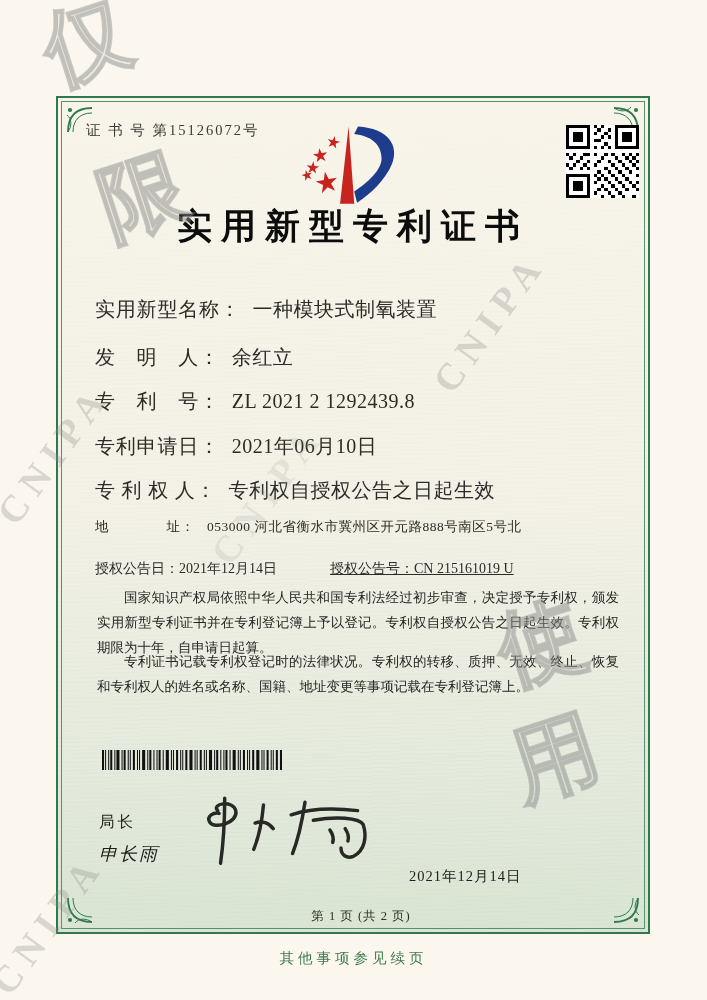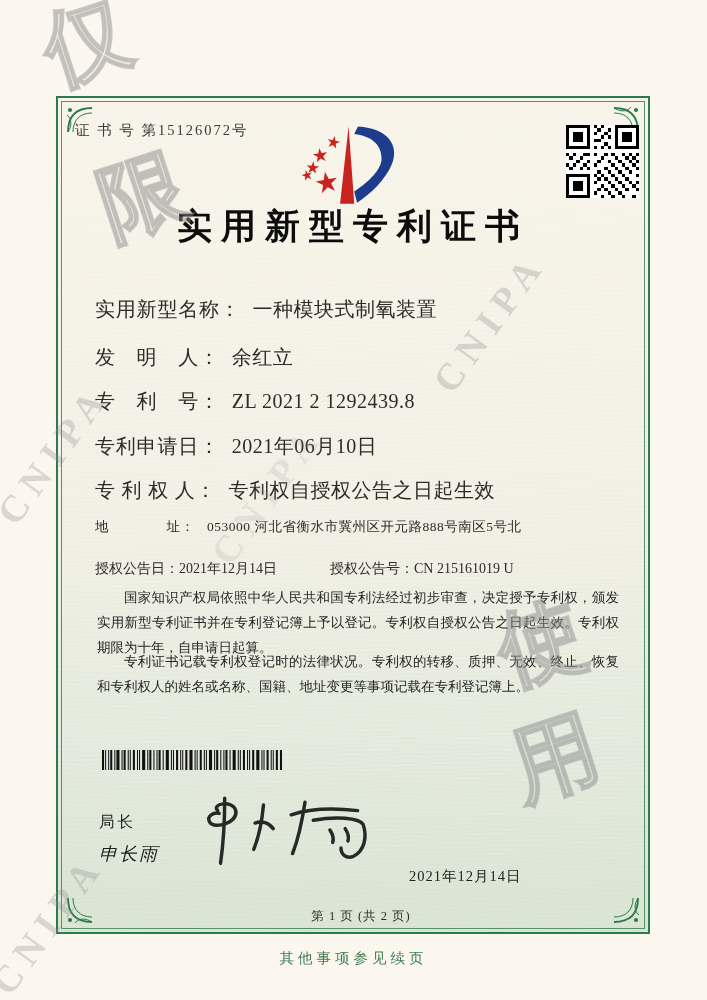--- a/index.html
+++ b/index.html
@@ -13,32 +13,32 @@
                            rgba(224,232,218,.8) 78%, rgba(213,226,207,.85) 100%),
            repeating-linear-gradient(178deg, rgba(110,152,122,.14) 0 1px, transparent 1px 4px),
            repeating-linear-gradient(2deg,  rgba(110,152,122,.10) 0 1px, transparent 1px 5px);}
   .frame-inner{position:absolute;inset:3px;border:1px solid #57916c;pointer-events:none;}
   .corner{position:absolute;width:28px;height:28px;}
   .corner.tl{left:6px;top:6px;}
   .corner.tr{right:6px;top:6px;transform:rotate(90deg);}
   .corner.br{right:6px;bottom:6px;transform:rotate(180deg);}
   .corner.bl{left:6px;bottom:6px;transform:rotate(270deg);}
   
-  .cert-no{position:absolute;left:17px;top:23px;font-size:14.5px;letter-spacing:2px;color:#3a3a38;}
+  .cert-no{position:absolute;left:28px;top:23px;font-size:14.5px;letter-spacing:2px;color:#3a3a38;}
   .logo{position:absolute;left:234px;top:20px;width:132px;height:96px;}
   .qr{position:absolute;left:508px;top:27px;width:73px;height:73px;}
   .cert-title{position:absolute;left:0;top:105px;width:100%;text-align:center;
               font-size:35px;font-weight:700;letter-spacing:9px;color:#0c0c0c;}
   .row{position:absolute;left:37px;font-size:20px;color:#2c2b28;white-space:nowrap;letter-spacing:.8px;}
   .row .value{margin-left:12px;letter-spacing:.5px;}
   .row.addr{font-size:13.5px;}
   .r0{top:198px}.r1{top:246px}.r2{top:290px}.r3{top:335px}.r4{top:379px}.r5{top:420px}
   .grant-row{position:absolute;top:462px;left:0;width:100%;font-size:14px;color:#2c2b28;white-space:nowrap;}
   .grant-a{position:absolute;left:37px;}
-  .grant-b{position:absolute;left:272px;}
+  .grant-b{position:absolute;left:272px;text-decoration:underline;}
   .para{position:absolute;left:39px;width:522px;font-size:13.5px;line-height:25px;
         text-indent:2em;text-align:justify;color:#262624;}
   .p1{top:487px}.p2{top:551px}
   .barcode{position:absolute;left:44px;top:652px;width:180px;height:20px;}
   .signer-title{position:absolute;left:41px;top:714px;font-size:15.5px;letter-spacing:3px;color:#1d1d1b;}
   .signer-name{position:absolute;left:41px;top:744px;font-size:18px;letter-spacing:2px;color:#1d1d1b;font-style:italic;}
   .signature{position:absolute;left:139px;top:688px;width:180px;height:88px;}
   .issue-date{position:absolute;left:351px;top:769px;font-size:14.5px;letter-spacing:1px;color:#222;}
   .page-info{position:absolute;left:8px;top:810px;width:100%;text-align:center;
              font-size:12.5px;letter-spacing:1px;color:#2e2d2b;}

